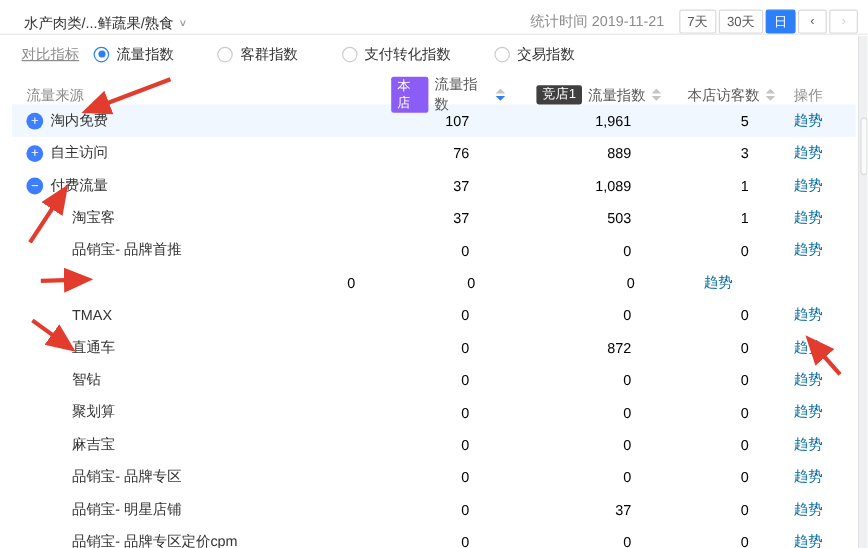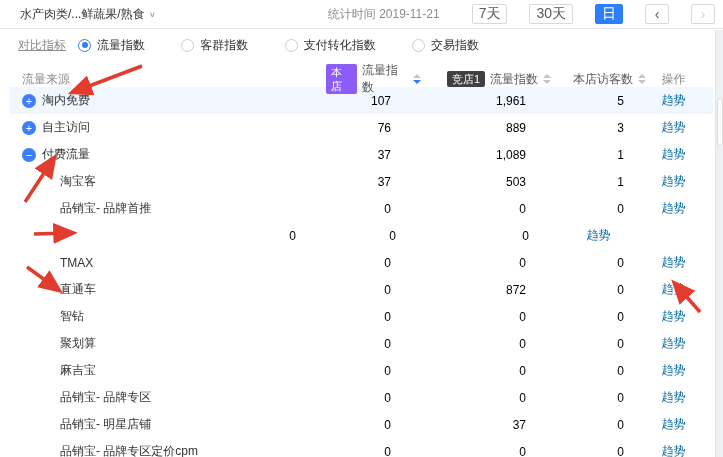--- a/index.html
+++ b/index.html
@@ -1,28 +1,28 @@
 <!DOCTYPE html>
 <html><head>
 <meta charset="utf-8">
 <style>
   * { box-sizing: border-box; margin: 0; padding: 0; }
   html,body { width:723px; height:457px; overflow:hidden; background:#fff;
     font-family:"Liberation Sans","DejaVu Sans",sans-serif; font-size:12px; color:#333; }
   .page { position:relative; width:723px; height:457px; }
 
   
-  .topbar { height:29px; display:flex; align-items:center; justify-content:space-between;
+  .topbar { height:29px; display:flex; align-items:flex-end; justify-content:space-between;
     padding:0 8px 0 20px; border-bottom:1px solid #e8e8e8; }
   .crumb { display:flex; align-items:center; gap:4px; color:#333; cursor:pointer; }
   .crumb .caret { color:#999; font-size:10px; transform:scaleY(.8); }
-  .topbar-right { display:flex; align-items:center; gap:22px; }
+  .topbar-right { display:flex; align-items:center; gap:2px; }
   .stat-time { color:#8c8c8c; margin-right:10px; }
   .tbtn { height:20px; min-width:24px; padding:0 6px; display:inline-flex; align-items:center; justify-content:center;
-    border:1px solid #d9d9d9; border-radius:2px; background:#fff; color:#595959; cursor:pointer; font-size:14px; }
+    border:1px solid #d9d9d9; border-radius:2px; background:#fff; color:#595959; cursor:pointer; font-size:11px; }
   .tbtn.active { background:#2d7ff9; border-color:#2d7ff9; color:#fff; }
   .tbtn.disabled { color:#cfcfcf; cursor:default; }
 
   
   .filters { height:33px; display:flex; align-items:center; padding-left:18px; }
   .filters .flabel { color:#8c8c8c; margin-right:12px;text-decoration:underline; }
   .radio { display:inline-flex; align-items:center; margin-right:33px; cursor:pointer; }
   .rdot { width:13px; height:13px; border-radius:50%; border:1px solid #ccc; background:#fff;
     margin-right:6px; position:relative; flex:none; }
   .radio.selected .rdot { border-color:#2d7ff9; }

